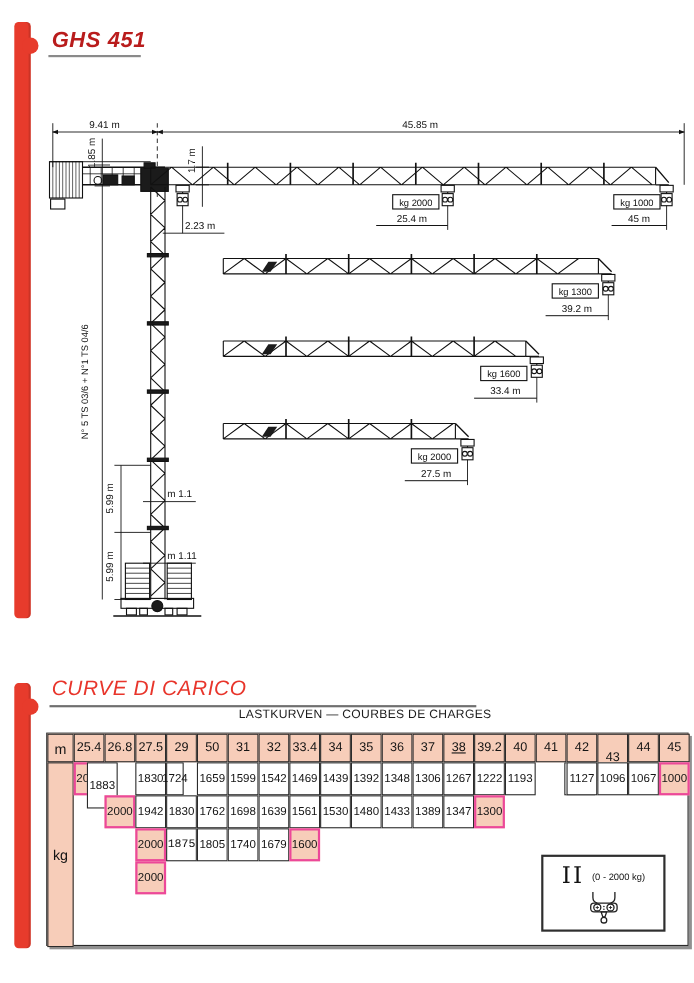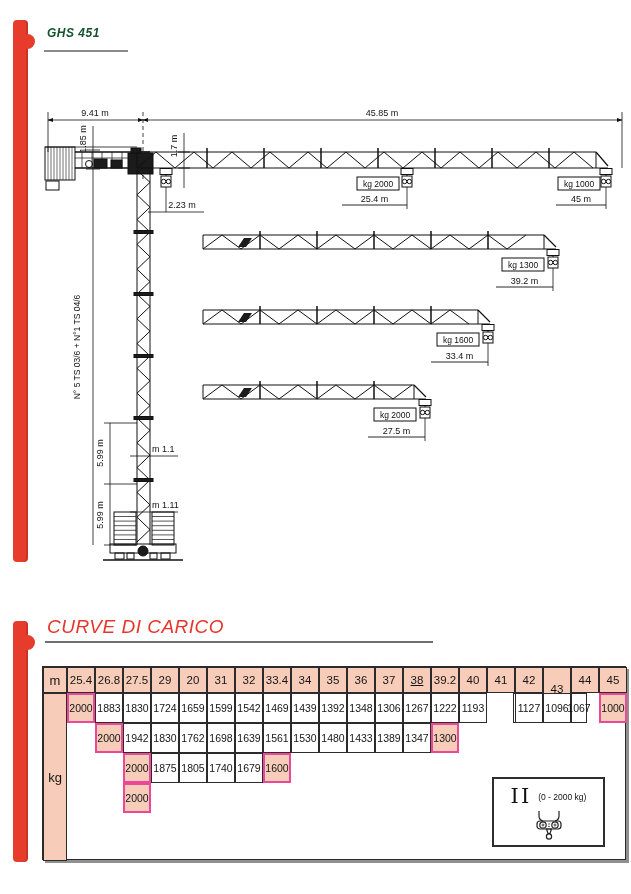--- a/index.html
+++ b/index.html
@@ -5,22 +5,22 @@
   html,body{margin:0;padding:0;background:#fff;}
   .page{position:relative;width:631px;height:894px;background:#ffffff;overflow:hidden;
         font-family:"Liberation Sans",sans-serif;color:#111;}
   
   .redbar{position:absolute;width:15px;background:#e73b2c;border-radius:4px;
           box-shadow:inset -2px 0 0 rgba(0,0,0,.12);}
   .redbar .bump{position:absolute;left:7px;top:14px;width:15px;height:15px;border-radius:50%;background:#e73b2c;}
   .bar1{left:13px;top:20px;height:542px;}
   .bar2{left:13px;top:621px;height:241px;}
   
-  .title1{position:absolute;left:47px;top:26px;font-size:12px;font-weight:bold;font-style:italic;
-          color:#14532d;letter-spacing:.5px;}
+  .title1{position:absolute;left:47px;top:26px;font-size:20px;font-weight:bold;font-style:italic;
+          color:#b91c1c;letter-spacing:.5px;}
   .rule1{position:absolute;left:44px;top:50px;width:84px;height:2px;background:#8a8a8a;}
   
   .title2{position:absolute;left:47px;top:616px;font-size:19px;font-weight:normal;font-style:italic;
           color:#e8352b;letter-spacing:.5px;white-space:nowrap;}
   .sub1{position:absolute;left:217px;top:625px;font-size:11px;color:#1c1c1c;letter-spacing:.3px;white-space:nowrap;}
   .sub2{position:absolute;left:217px;top:644px;font-size:11px;color:#1c1c1c;letter-spacing:.3px;white-space:nowrap;}
   .rule2{position:absolute;left:45px;top:641px;width:388px;height:1.6px;background:#6f6f6f;}
   
   #crane-svg{position:absolute;left:0;top:0;pointer-events:none;}
   #crane-svg text{font-family:"Liberation Sans",sans-serif;fill:#111;}
@@ -267,80 +267,81 @@
           <line x1="166" y1="187" x2="166" y2="212" stroke-width="0.8"></line>
         </g>
       </g>
   </svg>
 
   <div class="redbar bar2">
       <div class="bump"></div>
     </div>
   <div class="title2">CURVE DI CARICO</div>
   <div class="rule2"></div>
+  <div class="sub2">LASTKURVEN  —  COURBES DE CHARGES</div>
 
   <div id="load-table">
     <div id="cells">
         <div class="cell unit" style="left: 0px; top: 0px; width: 24px; height: 26px;">m</div>
         <div class="cell head" style="left: 24px; top: 0px; width: 28px; height: 26px;">25.4</div>
         <div class="cell head" style="left: 52px; top: 0px; width: 28px; height: 26px;">26.8</div>
         <div class="cell head" style="left: 80px; top: 0px; width: 28px; height: 26px;">27.5</div>
         <div class="cell head" style="left: 108px; top: 0px; width: 28px; height: 26px;">29</div>
-        <div class="cell head" style="left: 136px; top: 0px; width: 28px; height: 26px;">20</div>
+        <div class="cell head" style="left: 136px; top: 0px; width: 28px; height: 26px;">50</div>
         <div class="cell head" style="left: 164px; top: 0px; width: 28px; height: 26px;">31</div>
         <div class="cell head" style="left: 192px; top: 0px; width: 28px; height: 26px;">32</div>
         <div class="cell head" style="left: 220px; top: 0px; width: 28px; height: 26px;">33.4</div>
         <div class="cell head" style="left: 248px; top: 0px; width: 28px; height: 26px;">34</div>
         <div class="cell head" style="left: 276px; top: 0px; width: 28px; height: 26px;">35</div>
         <div class="cell head" style="left: 304px; top: 0px; width: 28px; height: 26px;">36</div>
         <div class="cell head" style="left: 332px; top: 0px; width: 28px; height: 26px;">37</div>
         <div class="cell head" style="left: 360px; top: 0px; width: 28px; height: 26px; text-decoration: underline;">38</div>
         <div class="cell head" style="left: 388px; top: 0px; width: 28px; height: 26px;">39.2</div>
         <div class="cell head" style="left: 416px; top: 0px; width: 28px; height: 26px;">40</div>
         <div class="cell head" style="left: 444px; top: 0px; width: 28px; height: 26px;">41</div>
         <div class="cell head" style="left: 472px; top: 0px; width: 28px; height: 26px;">42</div>
         <div class="cell head" style="left: 500px; top: 0px; width: 28px; height: 43px;">43</div>
         <div class="cell head" style="left: 528px; top: 0px; width: 28px; height: 26px;">44</div>
         <div class="cell head" style="left: 556px; top: 0px; width: 28px; height: 26px;">45</div>
         <div class="cell unit" style="left: 0px; top: 26px; width: 24px; height: 168px;">kg</div>
         <div class="cell hl" style="left: 24px; top: 26px; width: 28px; height: 30px;">2000</div>
-        <div class="cell" style="left: 52px; top: 26px; width: 28px; height: 30px;">1883</div>
+        <div class="cell" style="left: 36px; top: 26px; width: 28px; height: 42px;">1883</div>
         <div class="cell" style="left: 80px; top: 26px; width: 28px; height: 30px;">1830</div>
-        <div class="cell" style="left: 108px; top: 26px; width: 28px; height: 30px;">1724</div>
+        <div class="cell" style="left: 108px; top: 26px; width: 16px; height: 30px;">1724</div>
         <div class="cell" style="left: 136px; top: 26px; width: 28px; height: 30px;">1659</div>
         <div class="cell" style="left: 164px; top: 26px; width: 28px; height: 30px;">1599</div>
         <div class="cell" style="left: 192px; top: 26px; width: 28px; height: 30px;">1542</div>
         <div class="cell" style="left: 220px; top: 26px; width: 28px; height: 30px;">1469</div>
         <div class="cell" style="left: 248px; top: 26px; width: 28px; height: 30px;">1439</div>
         <div class="cell" style="left: 276px; top: 26px; width: 28px; height: 30px;">1392</div>
         <div class="cell" style="left: 304px; top: 26px; width: 28px; height: 30px;">1348</div>
         <div class="cell" style="left: 332px; top: 26px; width: 28px; height: 30px;">1306</div>
         <div class="cell" style="left: 360px; top: 26px; width: 28px; height: 30px;">1267</div>
         <div class="cell" style="left: 388px; top: 26px; width: 28px; height: 30px;">1222</div>
         <div class="cell" style="left: 416px; top: 26px; width: 28px; height: 30px;">1193</div>
         <div class="cell" style="left: 444px; top: 26px; width: 28px; height: 30px; margin-left: 26px;">1160</div>
         <div class="cell" style="left: 472px; top: 26px; width: 28px; height: 30px;">1127</div>
         <div class="cell" style="left: 500px; top: 26px; width: 28px; height: 30px;">1096</div>
-        <div class="cell" style="left: 528px; top: 26px; width: 16px; height: 30px;">1067</div>
+        <div class="cell" style="left: 528px; top: 26px; width: 28px; height: 30px;">1067</div>
         <div class="cell hl" style="left: 556px; top: 26px; width: 28px; height: 30px;">1000</div>
         <div class="cell hl" style="left: 52px; top: 56px; width: 28px; height: 30px;">2000</div>
         <div class="cell" style="left: 80px; top: 56px; width: 28px; height: 30px;">1942</div>
         <div class="cell" style="left: 108px; top: 56px; width: 28px; height: 30px;">1830</div>
         <div class="cell" style="left: 136px; top: 56px; width: 28px; height: 30px;">1762</div>
         <div class="cell" style="left: 164px; top: 56px; width: 28px; height: 30px;">1698</div>
         <div class="cell" style="left: 192px; top: 56px; width: 28px; height: 30px;">1639</div>
         <div class="cell" style="left: 220px; top: 56px; width: 28px; height: 30px;">1561</div>
         <div class="cell" style="left: 248px; top: 56px; width: 28px; height: 30px;">1530</div>
         <div class="cell" style="left: 276px; top: 56px; width: 28px; height: 30px;">1480</div>
         <div class="cell" style="left: 304px; top: 56px; width: 28px; height: 30px;">1433</div>
         <div class="cell" style="left: 332px; top: 56px; width: 28px; height: 30px;">1389</div>
         <div class="cell" style="left: 360px; top: 56px; width: 28px; height: 30px;">1347</div>
         <div class="cell hl" style="left: 388px; top: 56px; width: 28px; height: 30px;">1300</div>
         <div class="cell hl" style="left: 80px; top: 86px; width: 28px; height: 30px;">2000</div>
-        <div class="cell" style="left: 108px; top: 86px; width: 28px; height: 30px;">1875</div>
+        <div class="cell" style="left: 108px; top: 86px; width: 28px; height: 30px; font-family: Liberation Mono, monospace;">1875</div>
         <div class="cell" style="left: 136px; top: 86px; width: 28px; height: 30px;">1805</div>
         <div class="cell" style="left: 164px; top: 86px; width: 28px; height: 30px;">1740</div>
         <div class="cell" style="left: 192px; top: 86px; width: 28px; height: 30px;">1679</div>
         <div class="cell hl" style="left: 220px; top: 86px; width: 28px; height: 30px;">1600</div>
         <div class="cell hl" style="left: 80px; top: 116px; width: 28px; height: 30px;">2000</div>
       </div>
     <div class="legend-box">
       <div class="legend-row">
         <span class="reeving">II</span>
         <span class="range">(0 - 2000 kg)</span>

